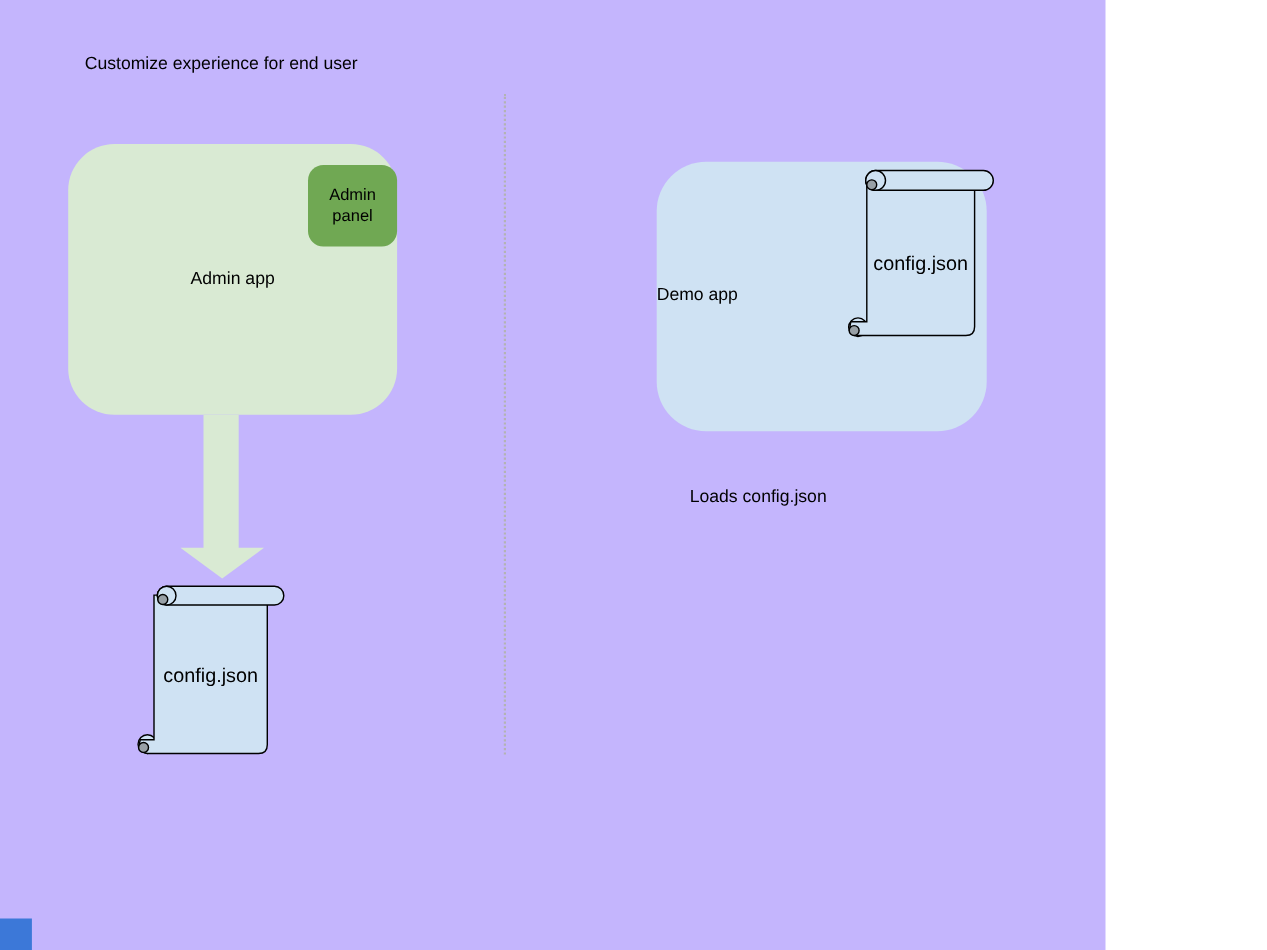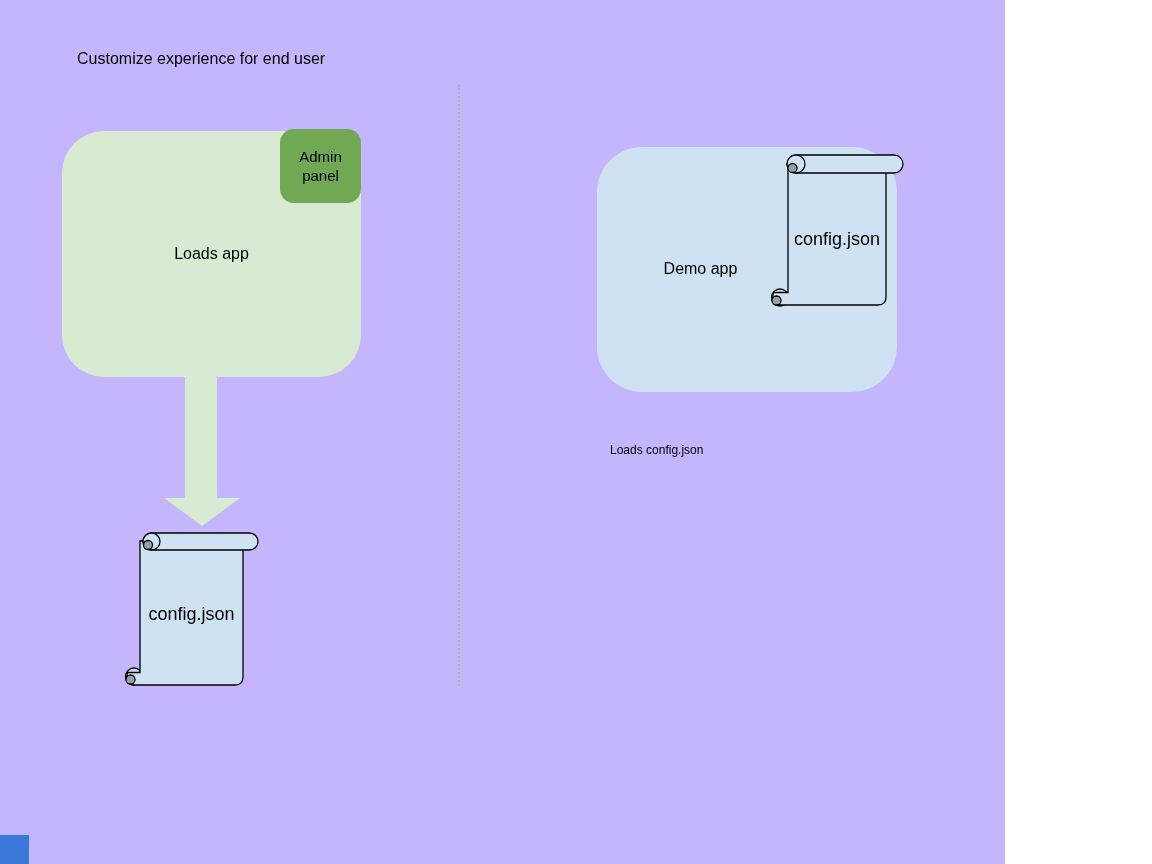--- a/index.html
+++ b/index.html
@@ -29,21 +29,21 @@
     background: #d9ead3;
     border-radius: 42px;
   }
   .admin-box-label {
     left: 62px; top: 245px;
     width: 299px;
     text-align: center;
     font-size: 16px;
   }
   .admin-panel-badge {
-    left: 280px; top: 129px;
+    left: 280px; top: 150px;
     width: 81px; height: 74px;
     background: #70a853;
     border-radius: 14px;
     display: flex;
     align-items: center;
     justify-content: center;
     text-align: center;
     font-size: 15px;
     line-height: 19px;
     padding: 0 2px;
@@ -58,38 +58,37 @@
   }
   .demo-box {
     left: 597px; top: 147px;
     width: 300px; height: 245px;
     background: #cfe2f3;
     border-radius: 45px;
   }
   .demo-box-label {
     left: 597px; top: 260px;
     width: 207px;
-    text-align: center;
     font-size: 16px;
   }
   .scroll-left-svg  { left: 120px; top: 528px; }
   .scroll-right-svg { left: 766px; top: 150px; }
   .scroll-shape path, .scroll-shape rect, .scroll-shape circle {
     stroke: #000000;
     stroke-width: 1.3;
   }
   .file-label {
     font-size: 18px;
     text-align: center;
   }
   .file-label-left  { left: 140px; top: 604px; width: 103px; }
   .file-label-right { left: 788px; top: 229px; width: 98px;  }
   .loads-caption {
-    left: 610px; top: 443px;
-    font-size: 12px;
+    left: 627px; top: 443px;
+    font-size: 16px;
     white-space: nowrap;
   }
   .divider {
     left: 458px; top: 85px;
     width: 0; height: 601px;
     border-left: 2px dotted #b3b3b3;
   }
   .corner-square {
     left: 0; top: 835px;
     width: 29px; height: 29px;
@@ -102,21 +101,21 @@
 <div class="canvas">
 
   <div class="abs section-title" style="left:77px; top:49px;">Customize experience for end user</div>
 
   <div class="abs admin-box"></div>
 
   <div class="abs admin-panel-badge">
     <span>Admin panel</span>
   </div>
 
-  <div class="abs admin-box-label">Loads app</div>
+  <div class="abs admin-box-label">Admin app</div>
 
   <svg class="abs down-arrow-svg" width="76" height="150" viewBox="0 0 76 150">
     <polygon points="21,0 53,0 53,121 76,121 38,149 0,121 21,121" fill="#d9ead3"></polygon>
   </svg>
 
 
   <svg class="abs scroll-left-svg scroll-shape" width="142" height="162" viewBox="0 0 142 162">
     <circle cx="14" cy="148.5" r="8.5" fill="#cfe2f3"></circle>
     <path d="M 20 13 L 123 13 L 123 149 Q 123 157 115 157 L 14 157 Q 4.5 155.5 7.5 144.5 L 20 144.5 Z" fill="#cfe2f3"></path>
     <circle cx="10.5" cy="151.5" r="4.5" fill="#98a0a6"></circle>

